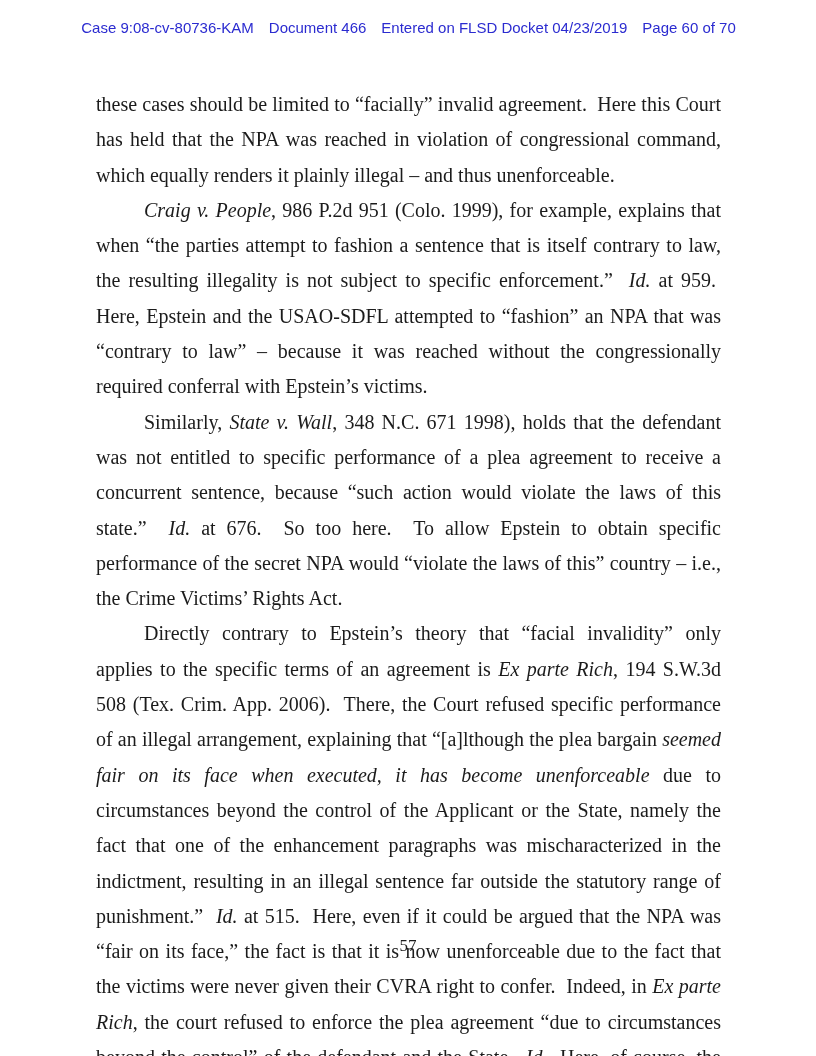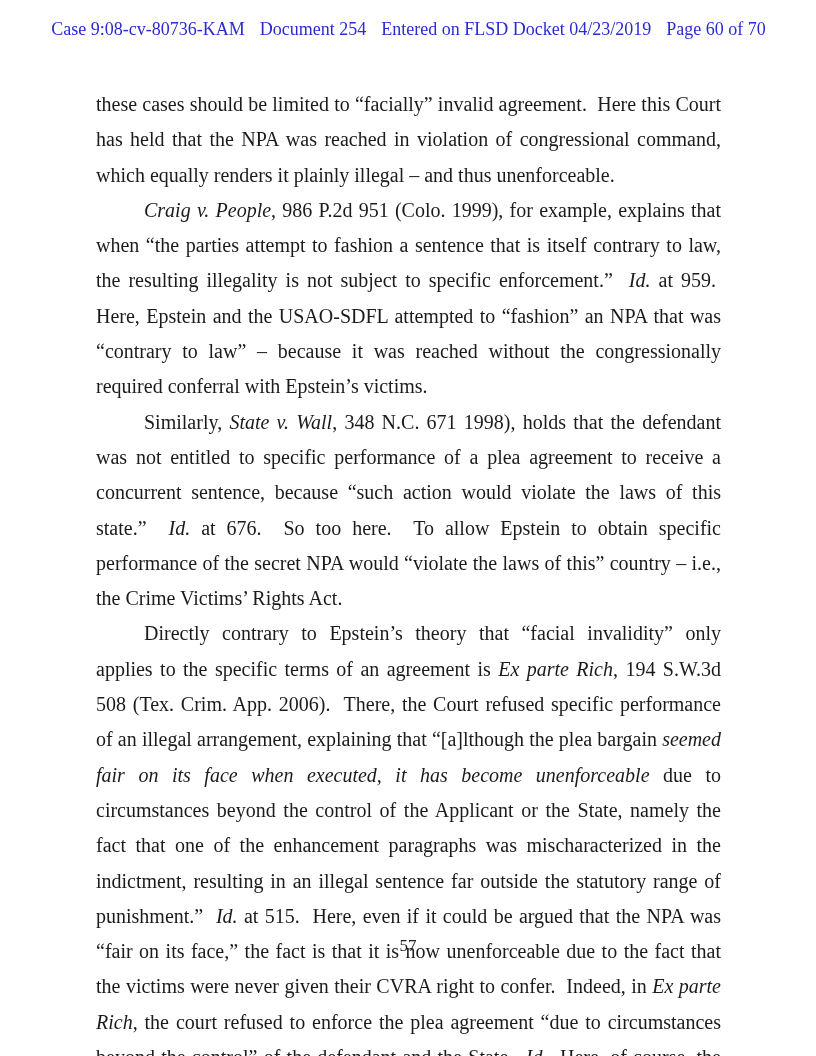--- a/index.html
+++ b/index.html
@@ -12,22 +12,22 @@
     overflow: hidden;
   }
   .ecf-header {
     position: absolute;
     top: 19px;
     left: 1px;
     right: 0;
     display: flex;
     justify-content: center;
     gap: 15px;
-    font-family: Liberation Serif, serif;
-    font-size: 18px;
+    font-family: Liberation Sans, sans-serif;
+    font-size: 15px;
     color: #2b2bd0;
     white-space: nowrap;
   }
   .doc-body {
     position: absolute;
     left: 96px;
     top: 87px;
     width: 625px;
     font-size: 20px;
     line-height: 35.3px;
@@ -53,21 +53,21 @@
     text-align: center;
     font-size: 17px;
     color: #1b1b1b;
   }
 </style>
 </head>
 <body>
 
 <div class="ecf-header" style="color: rgb(43, 43, 208);">
   <span>Case 9:08-cv-80736-KAM</span>
-  <span>Document 254</span>
+  <span>Document 466</span>
   <span>Entered on FLSD Docket 04/23/2019</span>
   <span>Page 60 of 70</span>
 </div>
 
 <div class="doc-body">
     <p><span>these cases should be limited to “facially” invalid agreement.&nbsp; Here this Court has held that the NPA was reached in violation of congressional command, which equally renders it plainly illegal – and thus unenforceable.</span></p>
     <p class="indent"><span class="it">Craig v. People</span><span>, 986 P.2d 951 (Colo. 1999), for example, explains that when “the parties attempt to fashion a sentence that is itself contrary to law, the resulting illegality is not subject to specific enforcement.”&nbsp; </span><span class="it">Id.</span><span> at 959.&nbsp; Here, Epstein and the USAO-SDFL attempted to “fashion” an NPA that was “contrary to law” – because it was reached without the congressionally required conferral with Epstein’s victims.</span></p>
     <p class="indent"><span>Similarly, </span><span class="it">State v. Wall</span><span>, 348 N.C. 671 1998), holds that the defendant was not entitled to specific performance of a plea agreement to receive a concurrent sentence, because “such action would violate the laws of this state.”&nbsp; </span><span class="it">Id.</span><span> at 676.&nbsp; So too here.&nbsp; To allow Epstein to obtain specific performance of the secret NPA would “violate the laws of this” country – i.e., the Crime Victims’ Rights Act.</span></p>
     <p class="indent"><span>Directly contrary to Epstein’s theory that “facial invalidity” only applies to the specific terms of an agreement is </span><span class="it">Ex parte Rich</span><span>, 194 S.W.3d 508 (Tex. Crim. App. 2006).&nbsp; There, the Court refused specific performance of an illegal arrangement, explaining that “[a]lthough the plea bargain </span><span class="it">seemed fair on its face when executed, it has become unenforceable</span><span> due to circumstances beyond the control of the Applicant or the State, namely the fact that one of the enhancement paragraphs was mischaracterized in the indictment, resulting in an illegal sentence far outside the statutory range of punishment.”&nbsp; </span><span class="it">Id.</span><span> at 515.&nbsp; Here, even if it could be argued that the NPA was “fair on its face,” the fact is that it is now unenforceable due to the fact that the victims were never given their CVRA right to confer.&nbsp; Indeed, in </span><span class="it">Ex parte Rich</span><span>, the court refused to enforce the plea agreement “due to circumstances beyond the control” of the defendant and the State.&nbsp; </span><span class="it">Id.</span><span>&nbsp; Here, of course, the resulting “circumstances”</span></p>
   </div>

